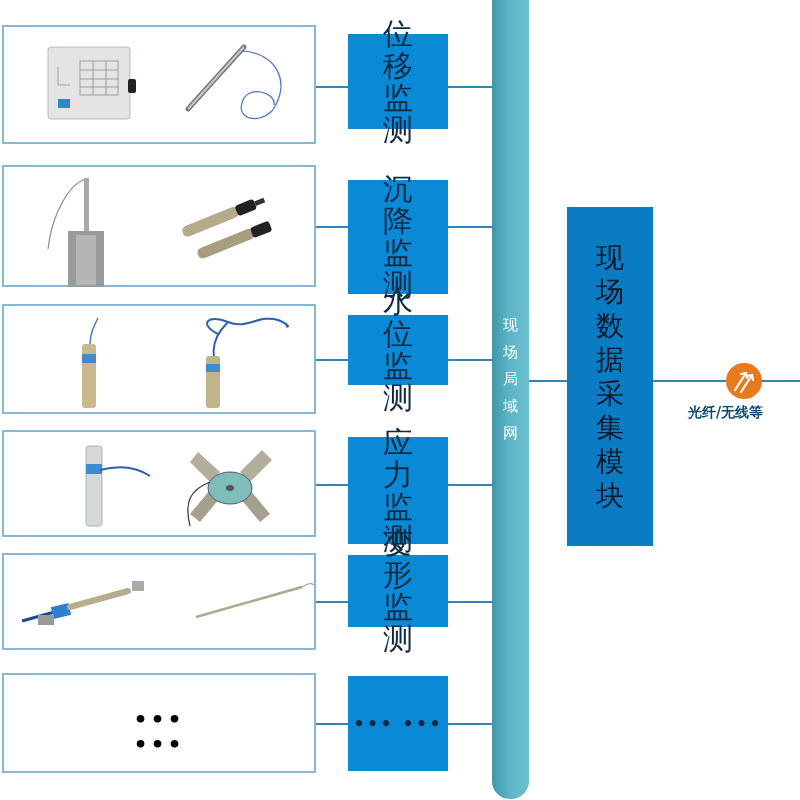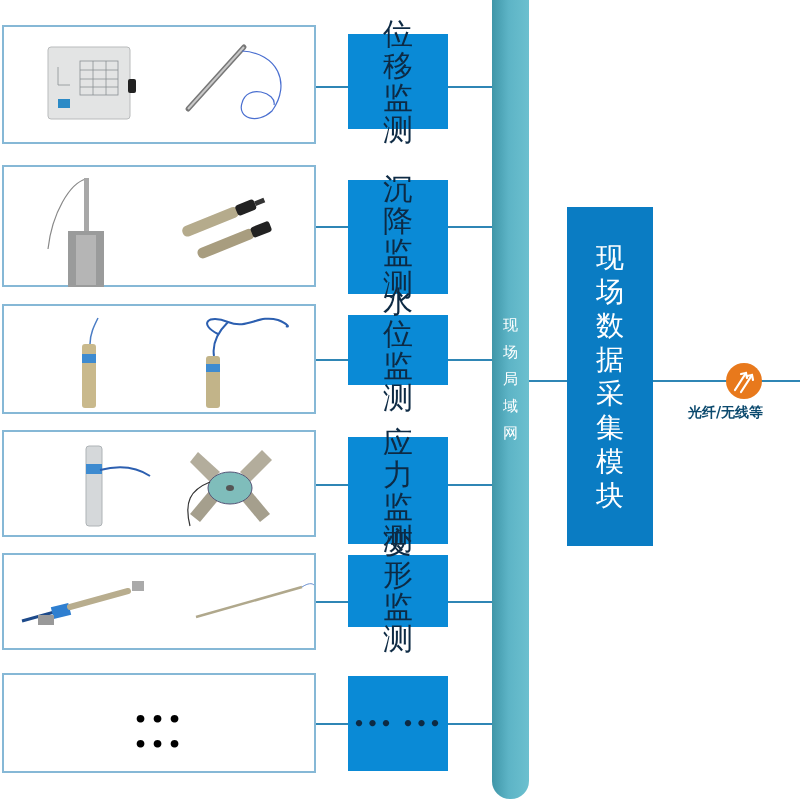--- a/index.html
+++ b/index.html
@@ -5,21 +5,21 @@
   html,body{margin:0;padding:0;background:#ffffff;}
   body{width:800px;height:800px;position:relative;overflow:hidden;font-family:"DejaVu Sans","Liberation Sans",sans-serif;}
   .panel{position:absolute;left:2px;width:314px;border:2px solid #86b8d6;background:#fff;box-sizing:border-box;}
   .label-box{position:absolute;left:348px;width:100px;background:#0a8ad6;display:flex;align-items:center;justify-content:center;box-sizing:border-box;}
   .label-box .txt{color:#0d2a44;font-size:30px;line-height:32px;letter-spacing:8px;text-align:center;width:72px;word-break:break-all;padding-left:8px;}
   .label-box .dots{color:#0d2a44;font-size:18px;font-weight:bold;letter-spacing:2px;}
   .hline{position:absolute;height:2px;background:#2f86b5;}
   .bus{position:absolute;left:492px;top:-20px;width:37px;height:819px;border-radius:0 0 18px 18px;background:linear-gradient(90deg,#3f96a8 0%,#5db4c6 45%,#6cc0cf 100%);}
   .bus-text{position:absolute;left:492px;top:312px;width:37px;color:#ffffff;font-family:"DejaVu Serif","Liberation Serif",serif;font-size:15px;line-height:27px;text-align:right;}
   .daq{position:absolute;left:567px;top:207px;width:86px;height:339px;background:#0a7cc3;box-sizing:border-box;}
-  .daq-text{position:absolute;left:0;right:0;top:34px;color:#ffffff;font-size:28px;line-height:34px;text-align:center;}
+  .daq-text{position:absolute;left:0;right:0;top:34px;color:#0f172a;font-size:28px;line-height:34px;text-align:center;}
   .orange-icon{position:absolute;left:726px;top:363px;width:36px;height:36px;border-radius:50%;background:#e8791c;}
   .link-label{position:absolute;left:688px;top:404px;color:#0c4a6e;font-family:"DejaVu Serif","Liberation Serif",serif;font-size:14px;font-weight:bold;white-space:nowrap;}
   .device{position:absolute;}
   .ellipsis{position:absolute;left:100px;width:110px;text-align:center;font-size:22px;font-weight:bold;color:#000;letter-spacing:3px;}
 </style>
 </head>
 <body>
 
 <div class="bus"></div>
 <div class="bus-text">

